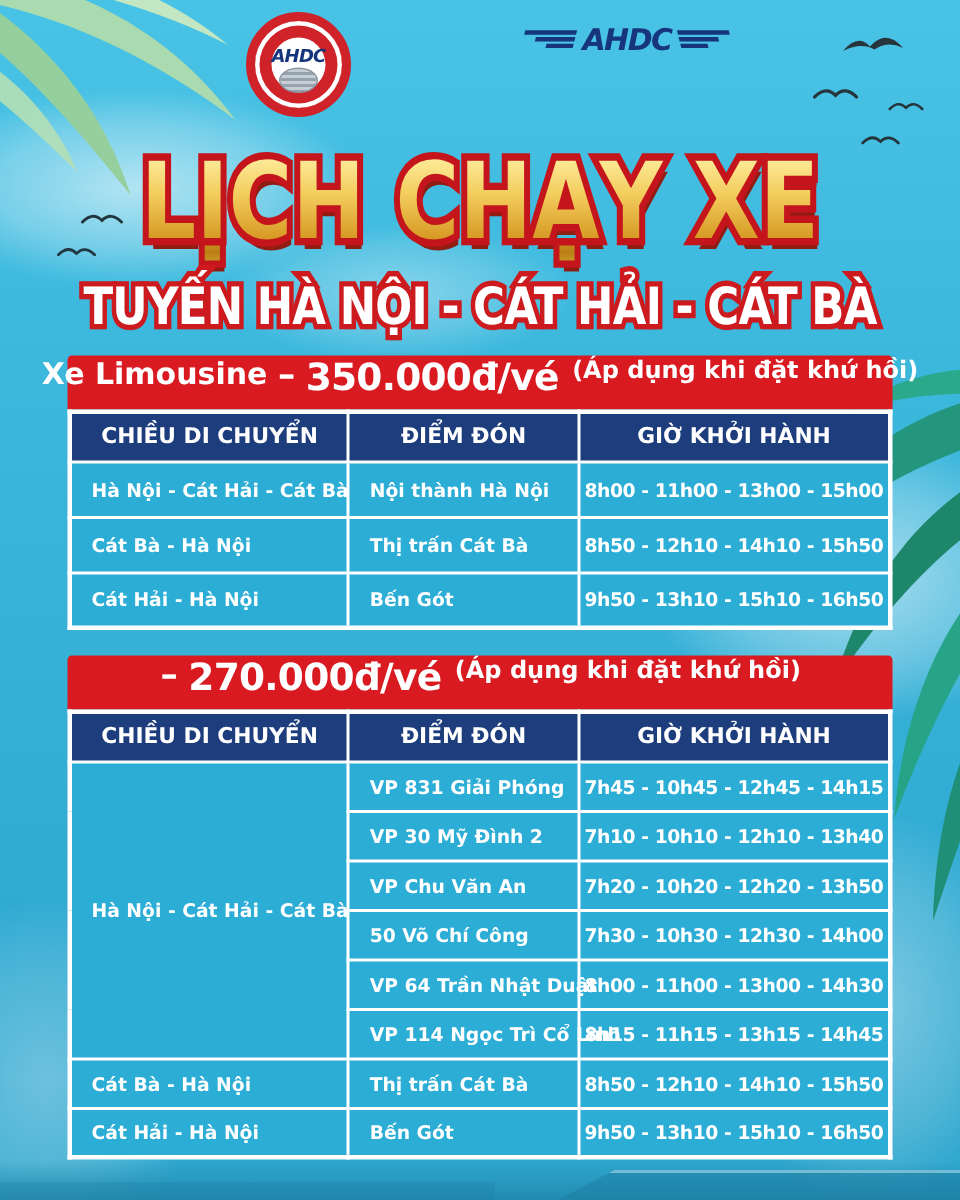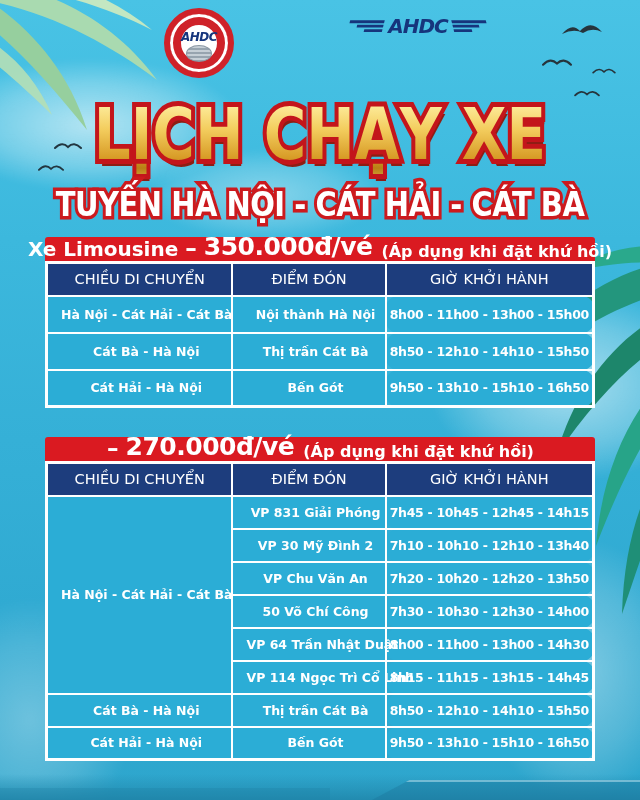--- a/index.html
+++ b/index.html
@@ -60,33 +60,33 @@
     transform:scaleY(1.18);transform-origin:top center;}
   .subtitle-layer{position:absolute;left:0;top:0;width:100%;line-height:44px;
     font-size:29px;font-weight:bold;letter-spacing:-.5px;white-space:nowrap;}
   .subtitle-stroke{color:#cc1a1e;-webkit-text-stroke:6px #cc1a1e;text-shadow:0 3px 1px rgba(140,12,12,.45);}
   .subtitle-fill{color:#ffffff;}
 
   
   .schedule{position:absolute;left:45px;width:550px;}
   .sched-1{top:237px;}
   .sched-2{top:437px;}
-  .band{height:24px;background:#da1a21;border-radius:3px 3px 0 0;
-    display:flex;align-items:flex-end;justify-content:center;gap:6px;color:#fff;white-space:nowrap;}
+  .band{height:36px;background:#da1a21;border-radius:3px 3px 0 0;
+    display:flex;align-items:flex-start;justify-content:center;gap:6px;color:#fff;white-space:nowrap;}
   .band .service{font-size:20px;font-weight:bold;}
   .band .dash{font-size:23px;font-weight:bold;margin:0 1px;}
   .band .price{font-size:25px;font-weight:bold;letter-spacing:-.5px;}
   .band .note{font-size:16px;font-weight:bold;margin-left:3px;}
   table.sched{width:550px;border-collapse:collapse;table-layout:fixed;border:3px solid #fff;}
   col.c-route{width:34%;} col.c-pickup{width:28%;} col.c-times{width:38%;}
-  .sched th{background:#1d3d7d;color:#fff;font-size:14.5px;font-weight:normal;
+  .sched th{background:#1d3d7d;color:#fff;font-size:14.5px;font-weight:bold;
     height:33px;border:2.5px solid #fff;text-align:center;padding:0;white-space:nowrap;}
   .sched td{background:#2badd6;color:#fff;font-weight:bold;font-size:12.5px;
-    border:2.5px solid #fff;padding:0 0 0 13px;text-align:center;white-space:nowrap;}
-  .sched td.times{text-align:center;padding:0;letter-spacing:-.3px;border-radius:12px;}
+    border:2.5px solid #fff;padding:0 0 0 13px;text-align:left;white-space:nowrap;}
+  .sched td.times{text-align:center;padding:0;letter-spacing:-.3px;}
   .sched-1 tbody tr{height:37px;}
   .sched-2 tbody tr{height:33px;}
 </style>
 </head>
 <body>
 
 <div class="poster">
 
   <div class="cloud c1"></div>
   <div class="cloud c2"></div>

